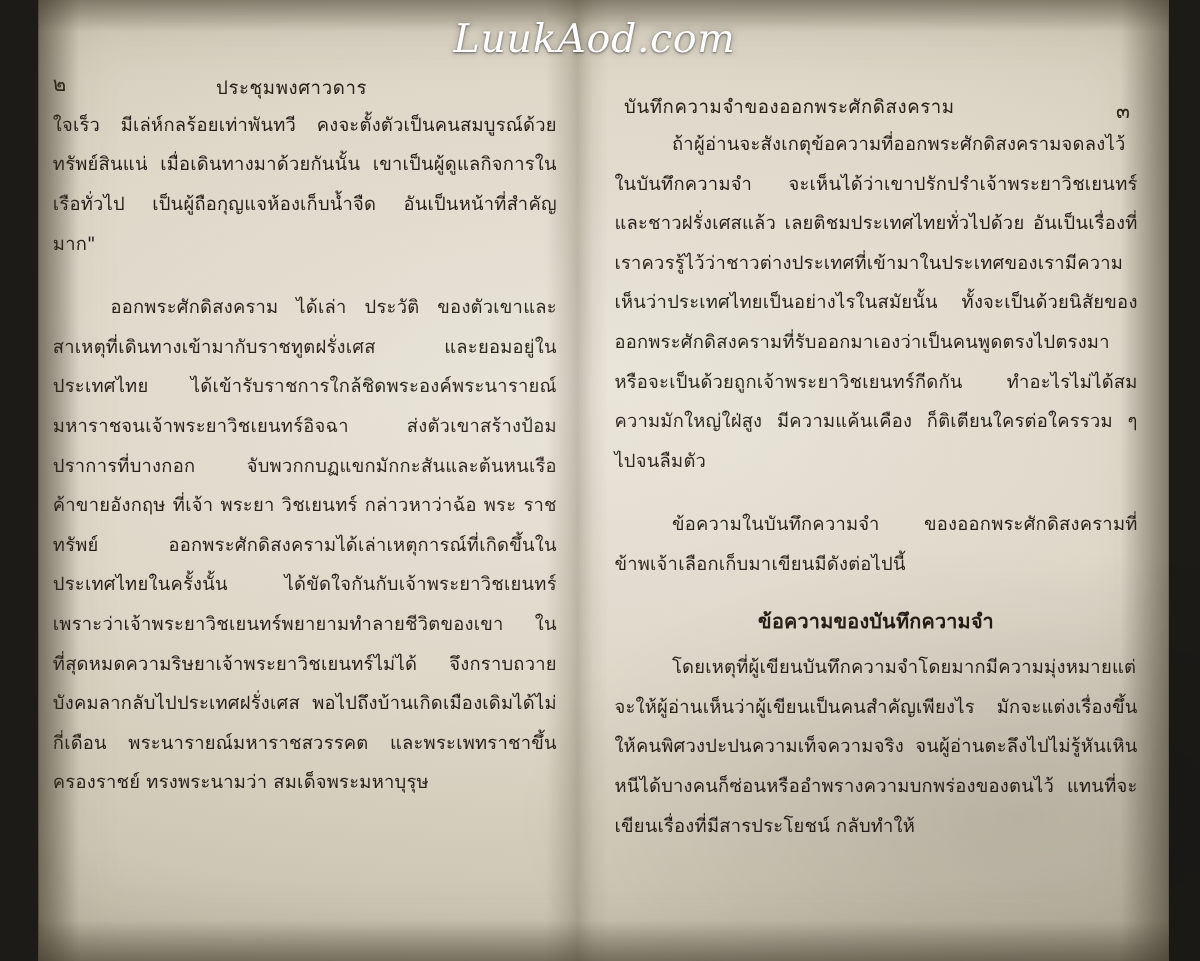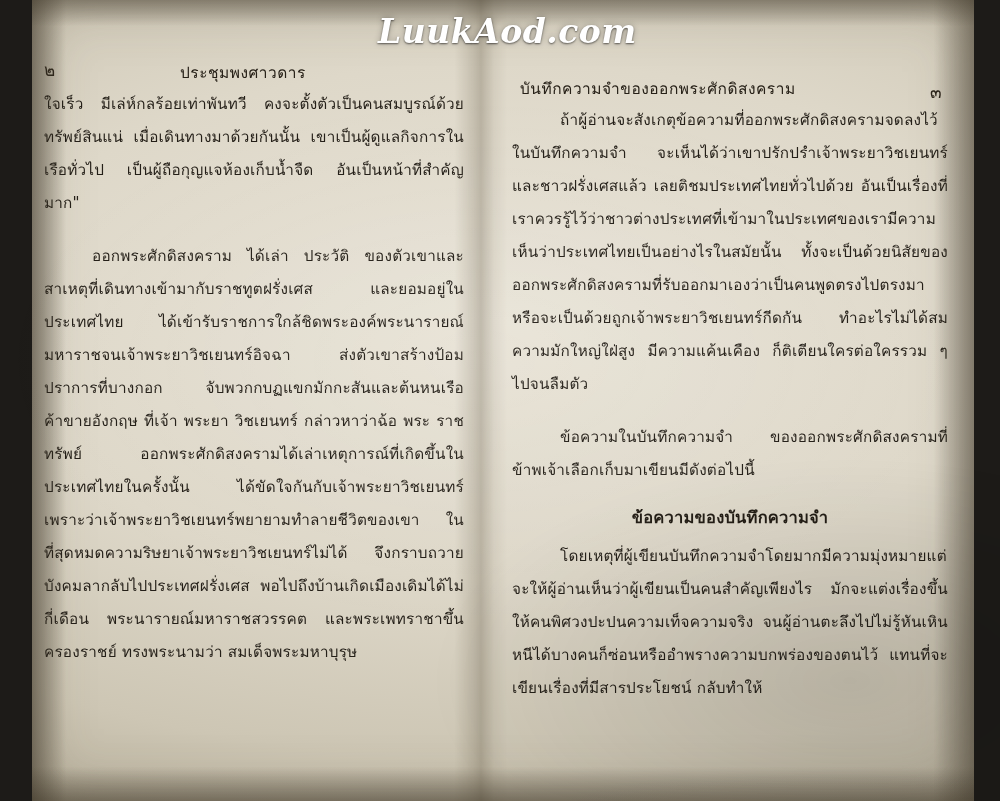--- a/index.html
+++ b/index.html
@@ -114,21 +114,21 @@
     margin: 14px 0 6px 0;
     color: #221c14;
   }
 
   
   .watermark {
     position: absolute;
     left: 378px;
     top: 12px;
     font-family: "DejaVu Serif", serif;
-    font-weight: bold;
+    font-weight: normal;
     font-style: italic;
     font-size: 33px;
     color: #ffffff;
     text-shadow: 0 1px 2px rgba(0,0,0,0.55), 0 0 6px rgba(0,0,0,0.25);
     letter-spacing: 0.5px;
     white-space: nowrap;
     pointer-events: none;
   }
 
   

